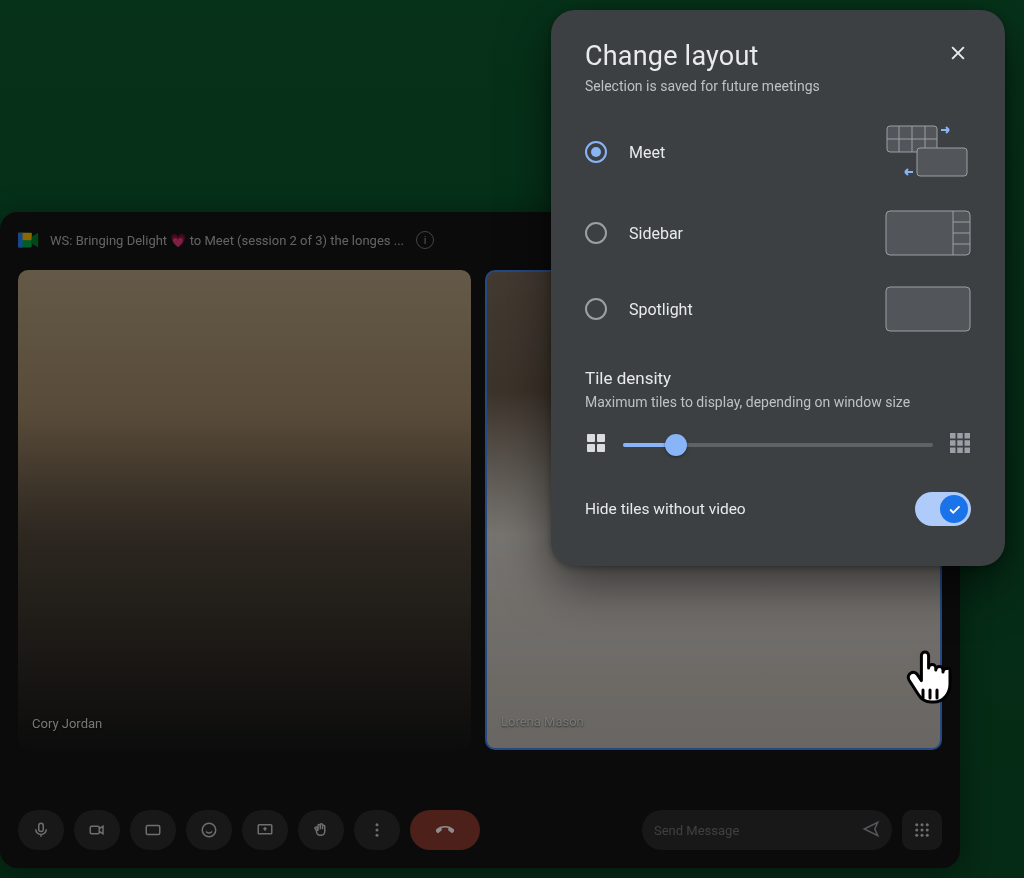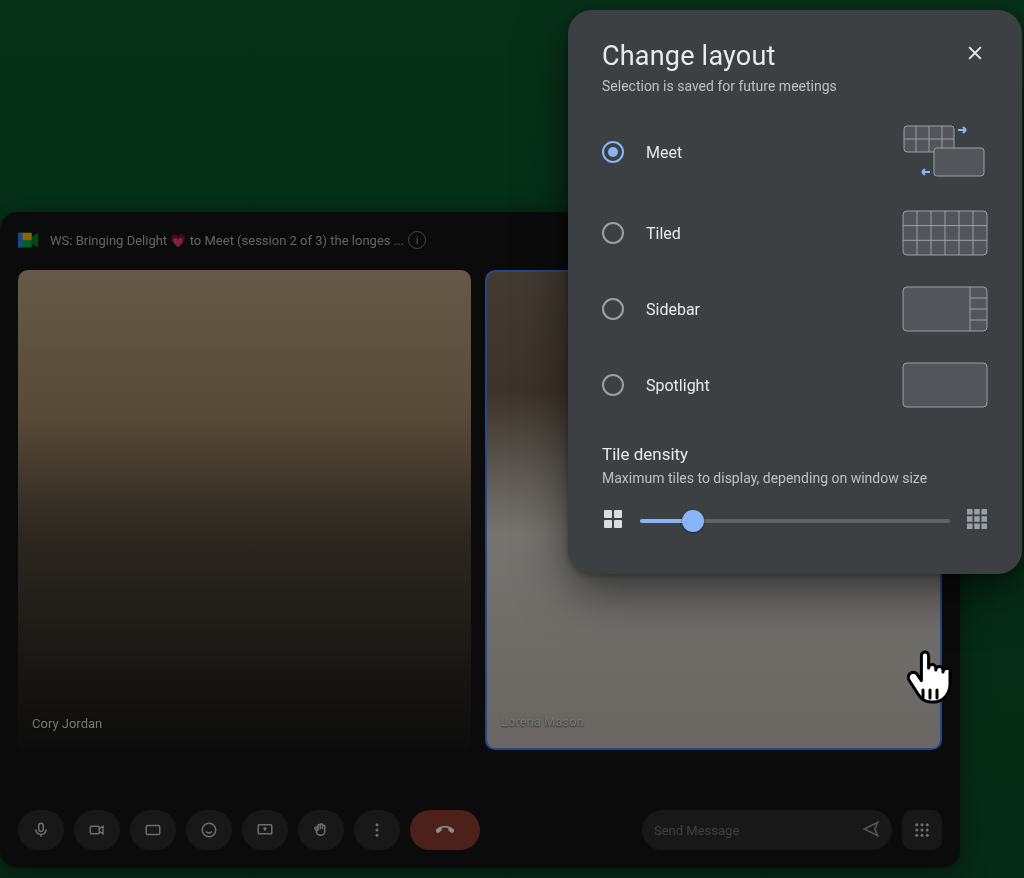--- a/index.html
+++ b/index.html
@@ -11,21 +11,21 @@
     position: absolute;
     left: 0; top: 212px;
     width: 960px; height: 656px;
     background: #141414;
     border-radius: 18px;
     padding: 14px 18px 18px 18px;
     box-shadow: 0 4px 30px rgba(0,0,0,.4);
   }
   .meet-header { display: flex; align-items: center; gap: 10px; color: #c4c7c5; font-size: 13px; height: 28px; }
   .meet-logo { width: 22px; height: 18px; }
-  .meet-title-row { display: flex; align-items: center; gap: 4px; color: #b5b8b6; }
+  .meet-title-row { display: flex; align-items: center; gap: 12px; color: #b5b8b6; }
   .info-icn { width: 18px; height: 18px; border: 1.5px solid #7a7d7b; border-radius: 50%; display:flex;align-items:center;justify-content:center;font-size:11px;color:#9c9f9d; }
 
   .video-grid { display: flex; gap: 14px; margin-top: 16px; height: 480px; }
   .tile { flex: 1; border-radius: 10px; position: relative; overflow: hidden; }
   .tile.selected { border: 2px solid #4285f4; }
   .tile-name { position:absolute; left:14px; bottom:19px; color:#d7d9d7; font-size:13px; text-shadow:0 1px 2px rgba(0,0,0,.6);}
   
   .portrait1 { background:
     radial-gradient(circle at 50% 28%, #6b4a3a 0 11%, transparent 11.3%),
     radial-gradient(ellipse 65% 45% at 50% 34%, #e6c7b4 0 28%, transparent 28.4%),
@@ -46,21 +46,21 @@
   .send-msg { flex-basis: 250px; height:40px; border-radius:20px; background:#2b2c2b; display:flex; align-items:center; padding:0 12px; color:#8a8d8b; font-size:13px; gap:10px;}
   .send-msg input { flex:1; background:transparent; border:none; outline:none; color:#86efac; font-size:13px;}
   .apps-btn { width:40px; height:40px; border-radius:10px; background:#2b2c2b; display:flex;align-items:center;justify-content:center; color:#c7cac8;}
 
   
   .dim { position:absolute; inset:0; background:rgba(0,0,0,.45); border-radius:18px; pointer-events:none;}
 
   
   .dialog {
     position:absolute;
-    left: 568px; top: 10px;
+    left: 551px; top: 10px;
     width: 454px;
     background: #3c4043;
     border-radius: 24px;
     padding: 30px 34px 40px 34px;
     color: #e8eaed;
     box-shadow: 0 18px 50px rgba(0,0,0,.55), 0 2px 6px rgba(0,0,0,.3);
   }
   .dlg-head { display:flex; align-items:flex-start; }
   .dlg-title { font-size: 27px; font-weight: 400; letter-spacing:.2px; }
   .dlg-sub { font-size: 14px; color:#bdc1c6; margin-top:6px; }
@@ -227,38 +227,20 @@
               <line x1="27" y1="2" x2="27" y2="28"></line>
               <line x1="40" y1="2" x2="40" y2="28"></line>
           </g>
           <rect x="32" y="24" width="50" height="28" rx="3" fill="#52565a" stroke="#9aa0a6"></rect>
           <path d="M56 6 h8 m0 0 l-3 -3 m3 3 l-3 3" stroke="#8ab4f8" stroke-width="2" fill="none"></path>
           <path d="M28 48 h-8 m0 0 l3 -3 m-3 3 l3 3" stroke="#8ab4f8" stroke-width="2" fill="none"></path>
         </svg>
       </span>
     </div>
 
-    <div class="opt">
-      <span class="radio"></span>
-      <span class="opt-label">Tiled</span>
-      <span class="opt-thumb thumb">
-        <svg width="86" height="46" viewBox="0 0 86 46">
-          <rect x="1" y="1" width="84" height="44" rx="4" fill="#52565a" stroke="#9aa0a6"></rect>
-          <g stroke="#9aa0a6">
-            <line x1="1" y1="15.6" x2="85" y2="15.6"></line>
-              <line x1="1" y1="30.3" x2="85" y2="30.3"></line>
-            <line x1="15" y1="1" x2="15" y2="45"></line>
-              <line x1="29" y1="1" x2="29" y2="45"></line>
-              <line x1="43" y1="1" x2="43" y2="45"></line>
-              <line x1="57" y1="1" x2="57" y2="45"></line>
-              <line x1="71" y1="1" x2="71" y2="45"></line>
-          </g>
-        </svg>
-      </span>
-    </div>
 
     <div class="opt">
       <span class="radio"></span>
       <span class="opt-label">Sidebar</span>
       <span class="opt-thumb thumb">
         <svg width="86" height="46" viewBox="0 0 86 46">
           <rect x="1" y="1" width="84" height="44" rx="4" fill="#52565a" stroke="#9aa0a6"></rect>
           <line x1="68" y1="1" x2="68" y2="45" stroke="#9aa0a6"></line>
           <g stroke="#9aa0a6">
               <line x1="68" y1="12" x2="85" y2="12"></line>
@@ -305,20 +287,30 @@
           <rect x="1" y="8.25" width="5.5" height="5.5"></rect>
           <rect x="8.25" y="8.25" width="5.5" height="5.5"></rect>
           <rect x="15.5" y="8.25" width="5.5" height="5.5"></rect>
           <rect x="1" y="15.5" width="5.5" height="5.5"></rect>
           <rect x="8.25" y="15.5" width="5.5" height="5.5"></rect>
           <rect x="15.5" y="15.5" width="5.5" height="5.5"></rect>
         </svg>
     </span>
   </div>
 
+  <div class="toggle-row">
+    <span class="toggle-label">Hide tiles without video</span>
+    <div class="toggle">
+      <div class="knob">
+        <svg viewBox="0 0 24 24" fill="none" stroke="#fff" stroke-width="3">
+            <path d="M5 12l5 5L20 7"></path>
+          </svg>
+      </div>
+    </div>
+  </div>
 </div>
 
 <div class="cursor-hand">
   <svg viewBox="0 0 54 62">
     <path d="M20 6c2 0 3.6 1.6 3.6 3.6V22c0-2 1.6-3.6 3.6-3.6s3.6 1.6 3.6 3.6v2c0-2 1.6-3.6 3.6-3.6s3.6 1.6 3.6 3.6v2c0-2 1.6-3.6 3.6-3.6S45 22 45 24v14c0 10-7 18-16 18h-3c-6 0-10-3-13-8L4 34c-1.5-2.5-.7-5.5 1.8-7 2.3-1.3 5.2-.6 6.6 1.6l4 6V9.6C16.4 7.6 18 6 20 6z" fill="#ffffff" stroke="#000" stroke-width="3" stroke-linejoin="round"></path>
     <g stroke="#000" stroke-width="3" stroke-linecap="round">
       <line x1="18" y1="44" x2="18" y2="52"></line>
       <line x1="25" y1="44" x2="25" y2="52"></line>
       <line x1="32" y1="44" x2="32" y2="52"></line>
     </g>

